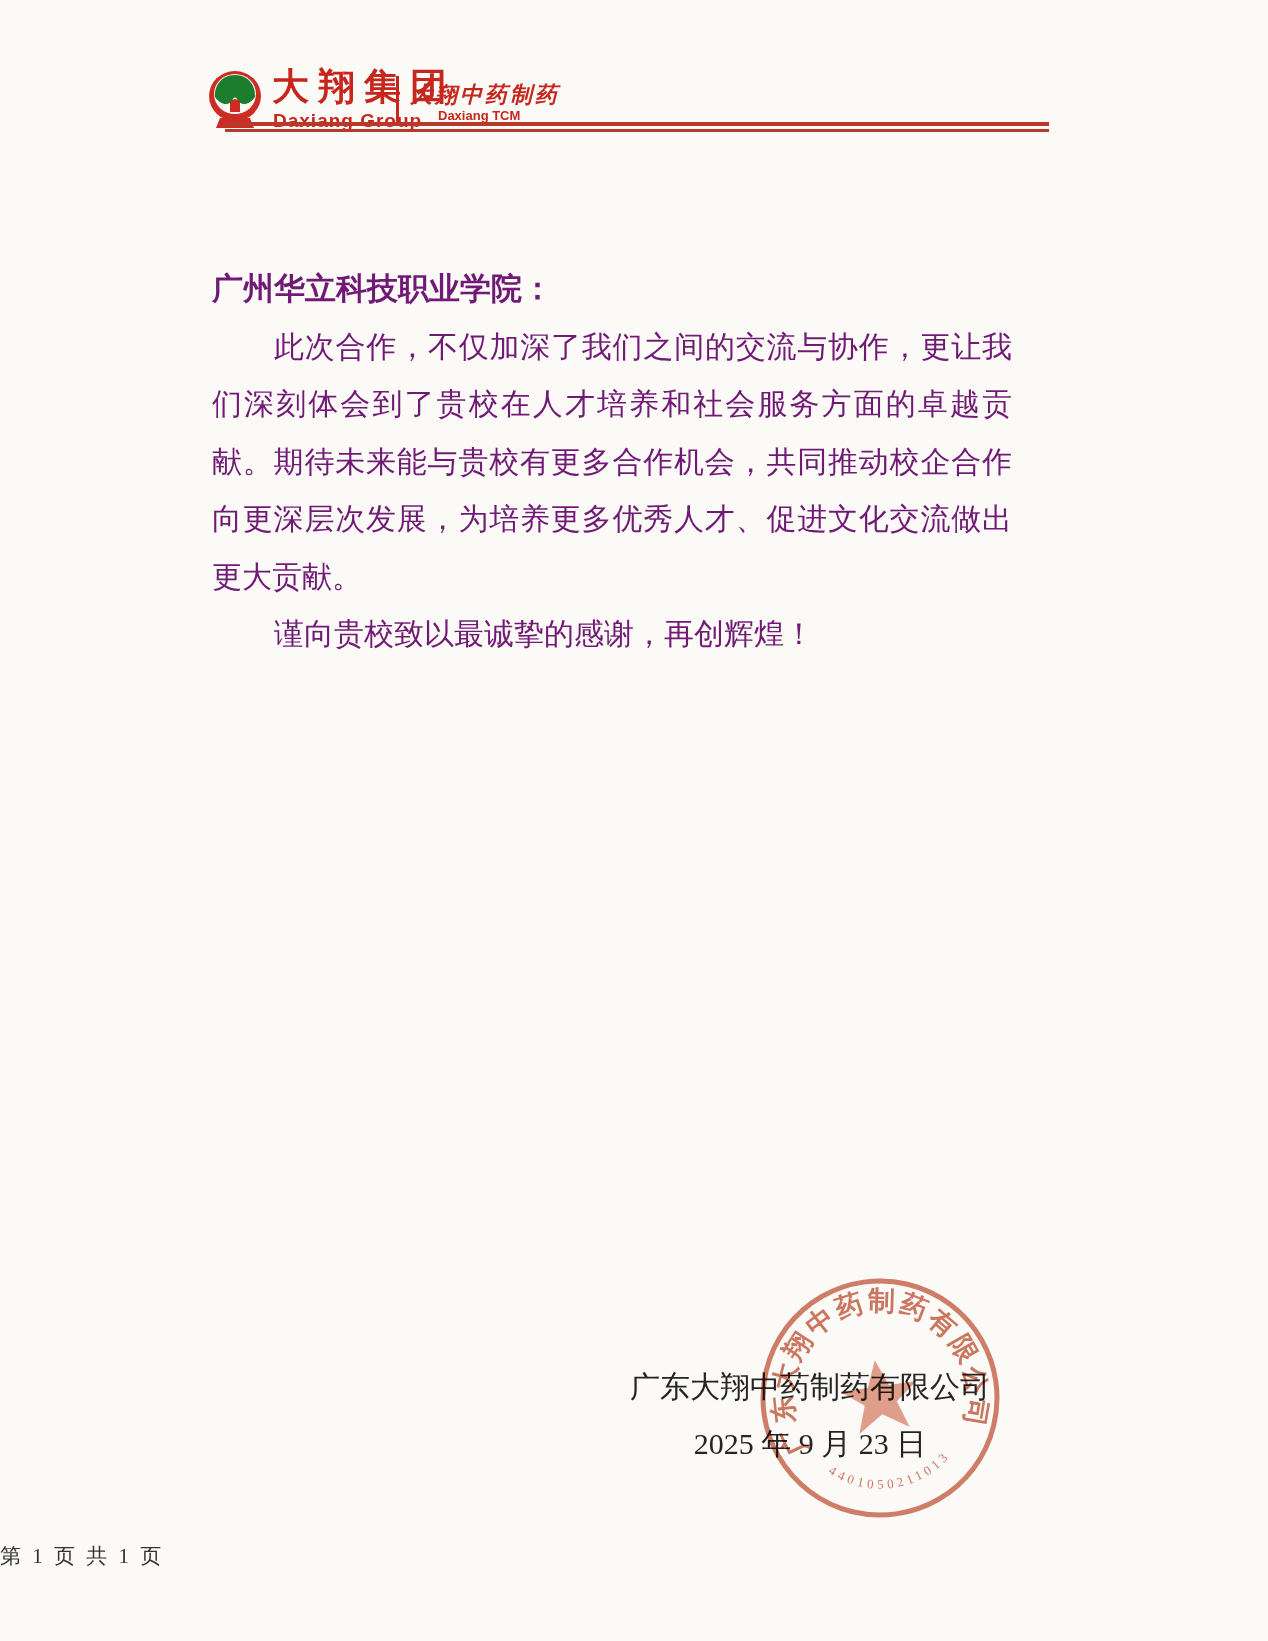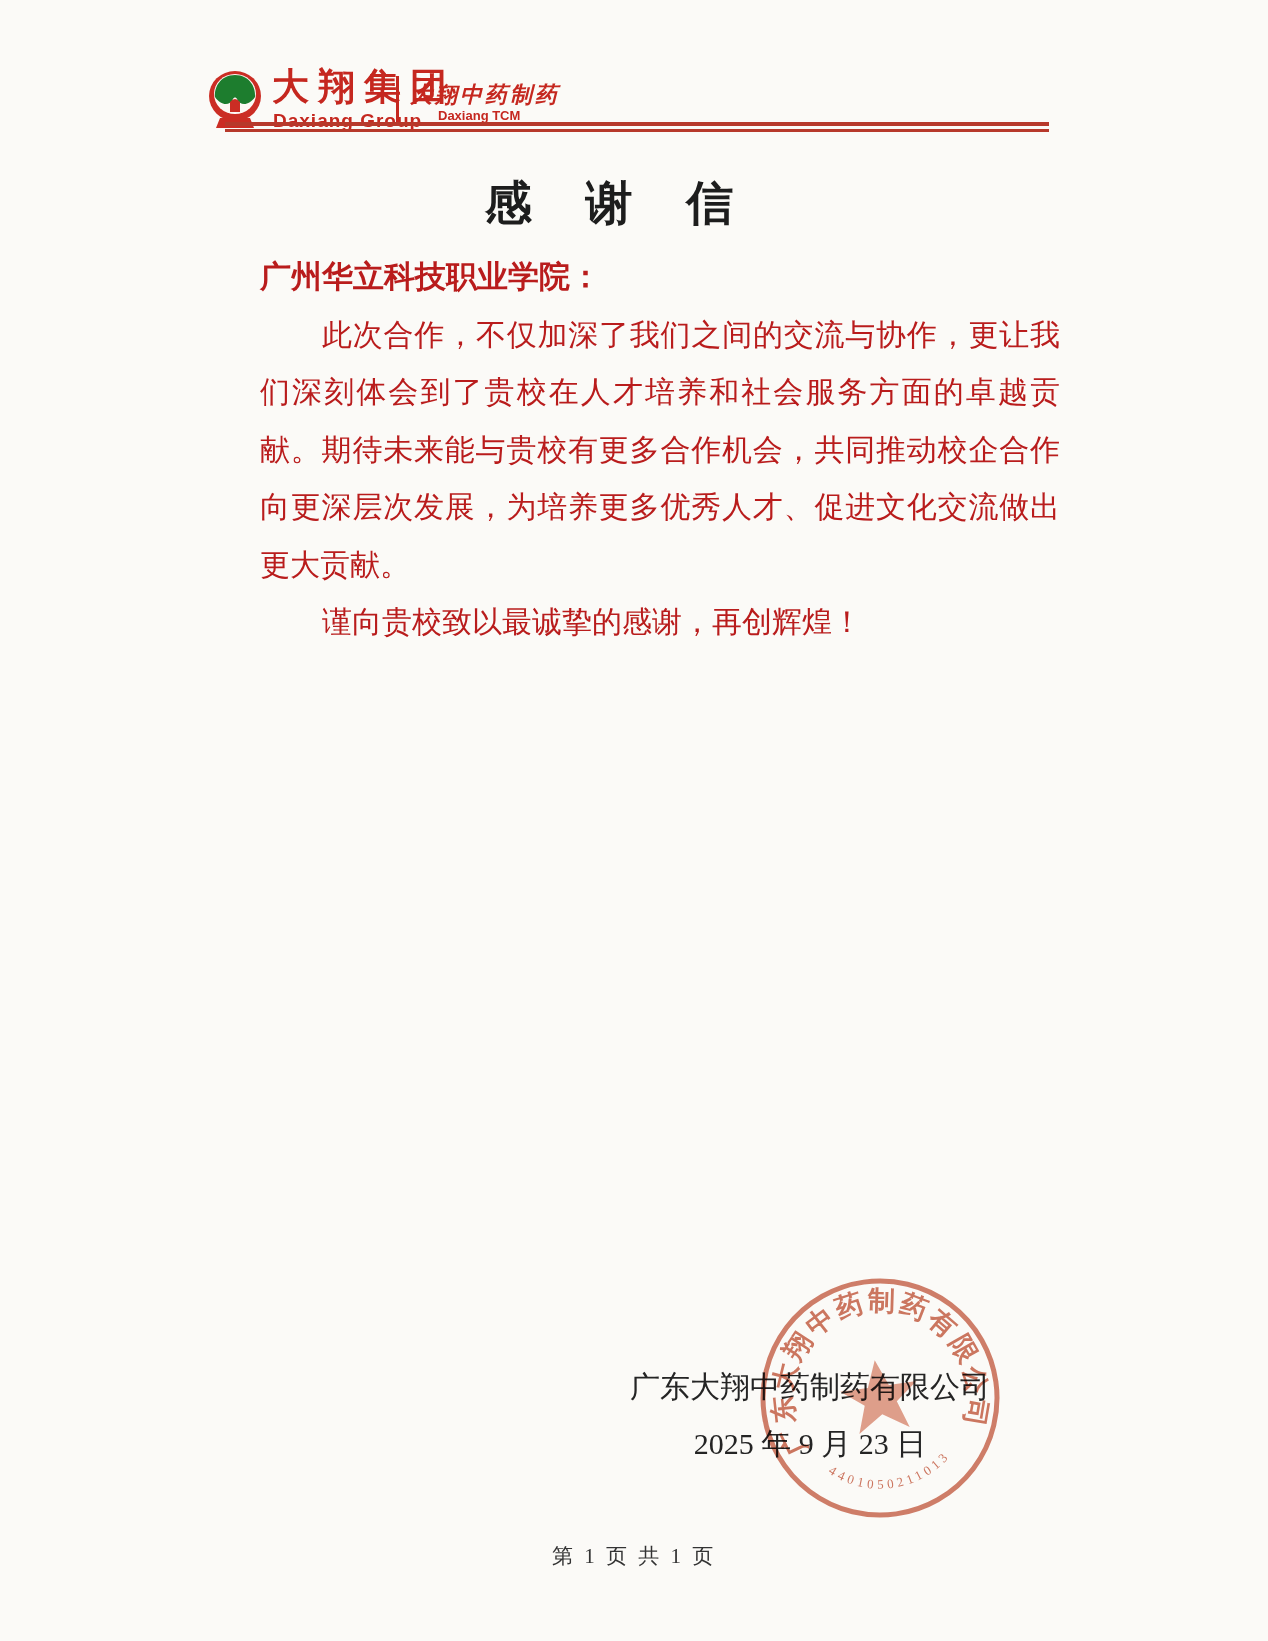--- a/index.html
+++ b/index.html
@@ -46,43 +46,42 @@
     border-top: 4px solid #b7392b;
     border-bottom: 3px solid #b7392b;
   }
   
   .title {
     position: absolute; left: 212px; top: 172px; width: 800px;
     text-align: center; font-size: 47px; font-weight: bold; color: #1d1d1d;
     word-spacing: 30px; letter-spacing: 6px;
   }
   .content {
-    position: absolute; left: 212px; top: 248px; width: 800px;
-    font-size: 30px; line-height: 57.5px; color: #b91c1c;
+    position: absolute; left: 212px; top: 260px; width: 800px;
+    font-size: 30px; line-height: 57.5px; color: #701a75;
     text-align: justify;
-    margin-left: 48px;
   }
   .salutation { font-weight: bold; font-size: 31px; }
   .para { text-indent: 62px; }
   
   .sign-block {
     position: absolute; left: 580px; top: 1358px; width: 460px;
     text-align: center; font-size: 30px; line-height: 57px; color: #242424;
   }
   
   .stamp {
     position: absolute; left: 750px; top: 1268px; width: 260px; height: 260px;
     mix-blend-mode: multiply; opacity: 0.92;
     transform: rotate(-8deg);
     pointer-events: none;
   }
   
   .footer {
     position: absolute; left: 0; top: 1542px; width: 100%;
-    text-align: center; font-size: 21px; color: #333; letter-spacing: 3px;
+    text-align: left; font-size: 21px; color: #333; letter-spacing: 3px;
   }
 </style>
 </head>
 <body>
 
 <div class="page">
 
   <div class="letterhead">
     <svg class="emblem" viewBox="0 0 62 62">
       <ellipse cx="31" cy="28" rx="26" ry="25" fill="#cb2d24"></ellipse>
@@ -93,21 +92,20 @@
       <path d="M 26 34 Q 31 28 36 34 L 36 44 L 26 44 Z" fill="#cb2d24"></path>
     </svg>
     <div class="logo-cn">大翔集团</div>
     <div class="logo-en">Daxiang Group</div>
     <div class="logo-divider"></div>
     <div class="sub-cn">大翔中药制药</div>
     <div class="sub-en">Daxiang TCM</div>
     <div class="double-rule"></div>
   </div>
 
-  <div class="title">感 谢 信</div>
 
   <div class="content">
     <div class="salutation">广州华立科技职业学院：</div>
     <div class="para">此次合作，不仅加深了我们之间的交流与协作，更让我们深刻体会到了贵校在人才培养和社会服务方面的卓越贡献。期待未来能与贵校有更多合作机会，共同推动校企合作向更深层次发展，为培养更多优秀人才、促进文化交流做出更大贡献。</div>
     <div class="para">谨向贵校致以最诚挚的感谢，再创辉煌！</div>
   </div>
 
   <div class="sign-block">
     <div>广东大翔中药制药有限公司</div>
     <div>2025 年 9 月 23 日</div>

